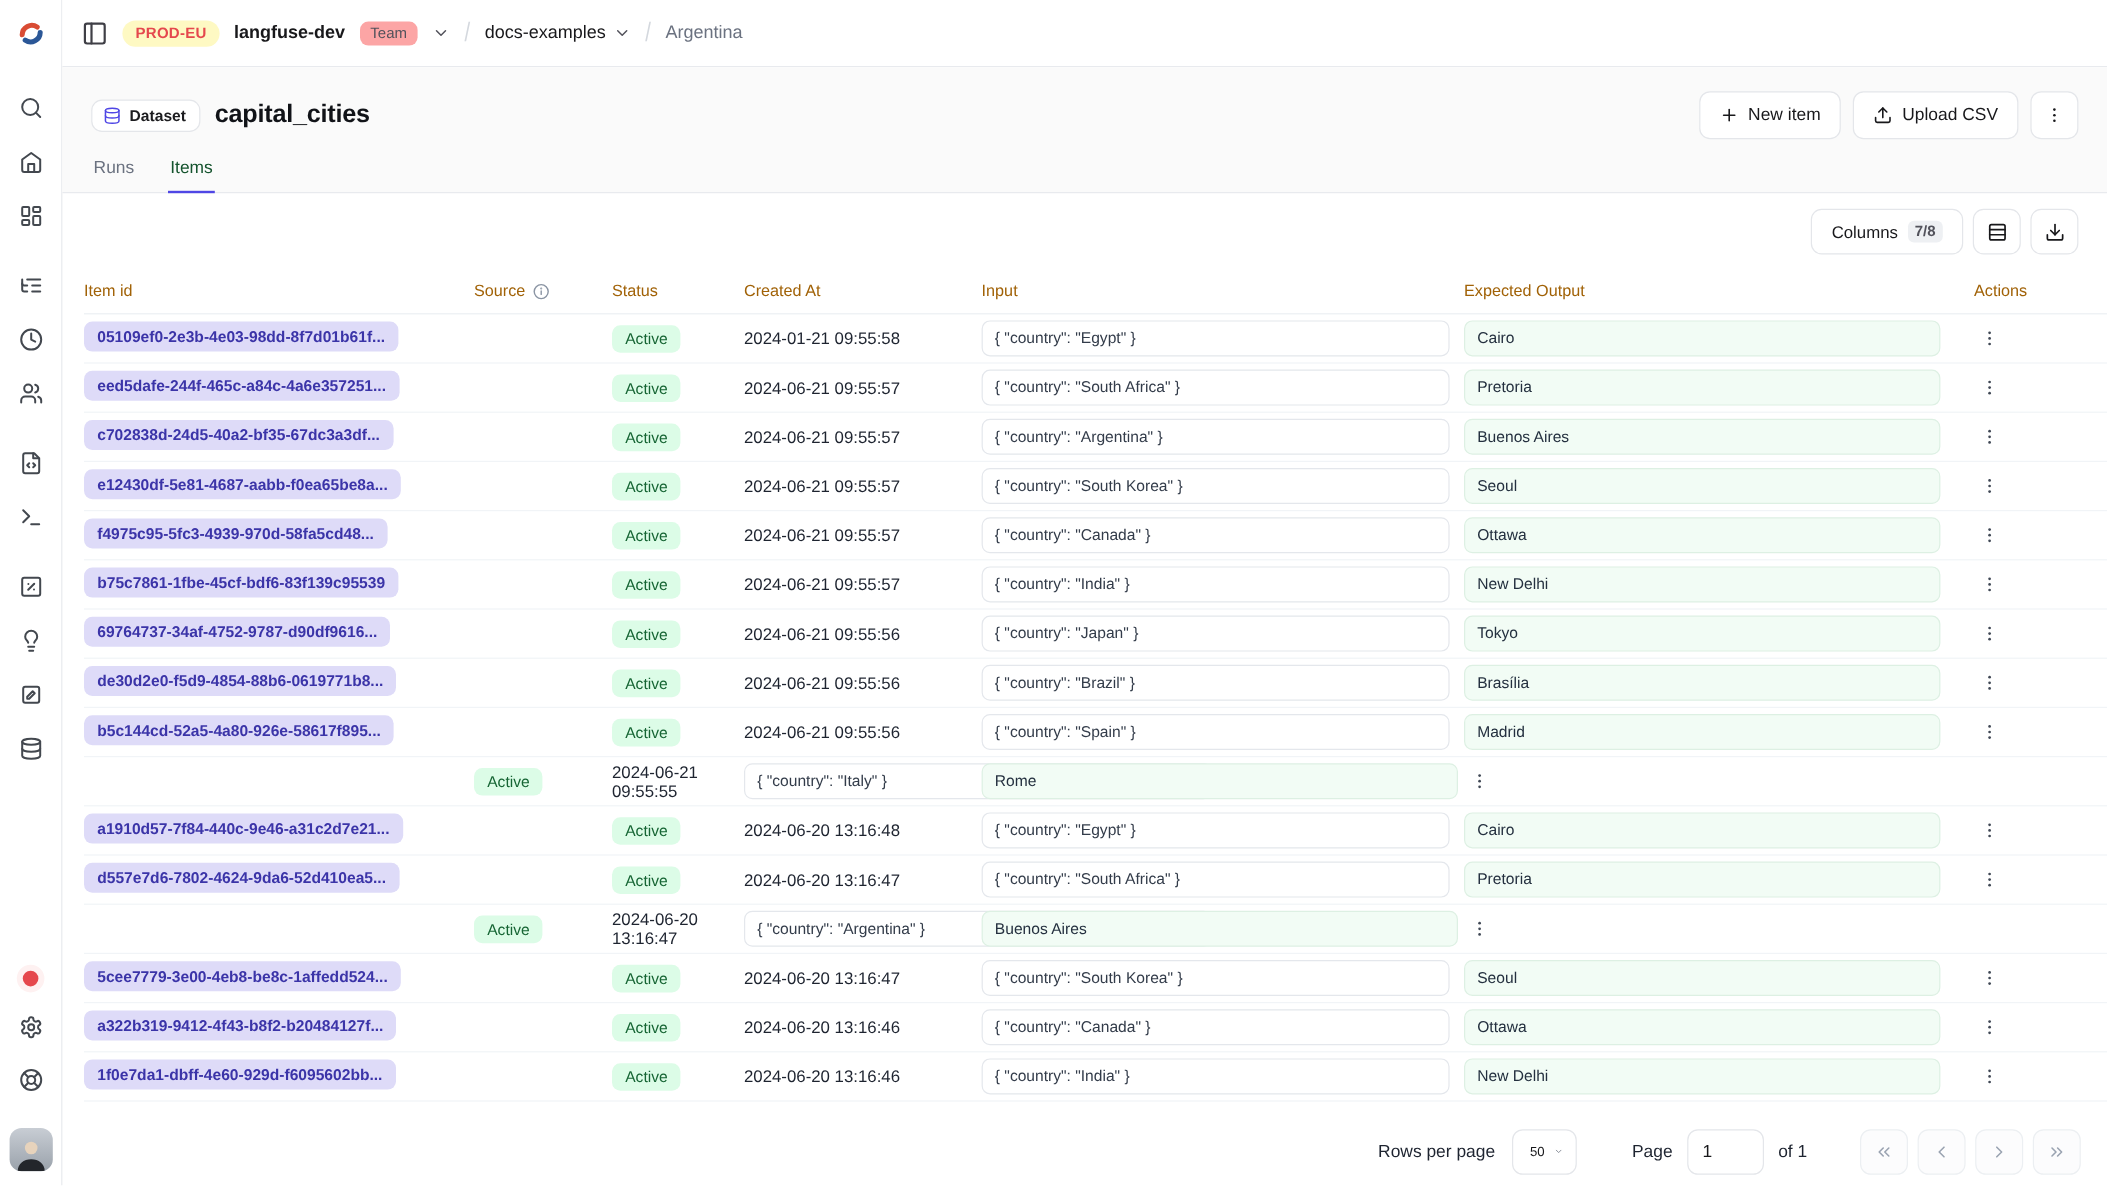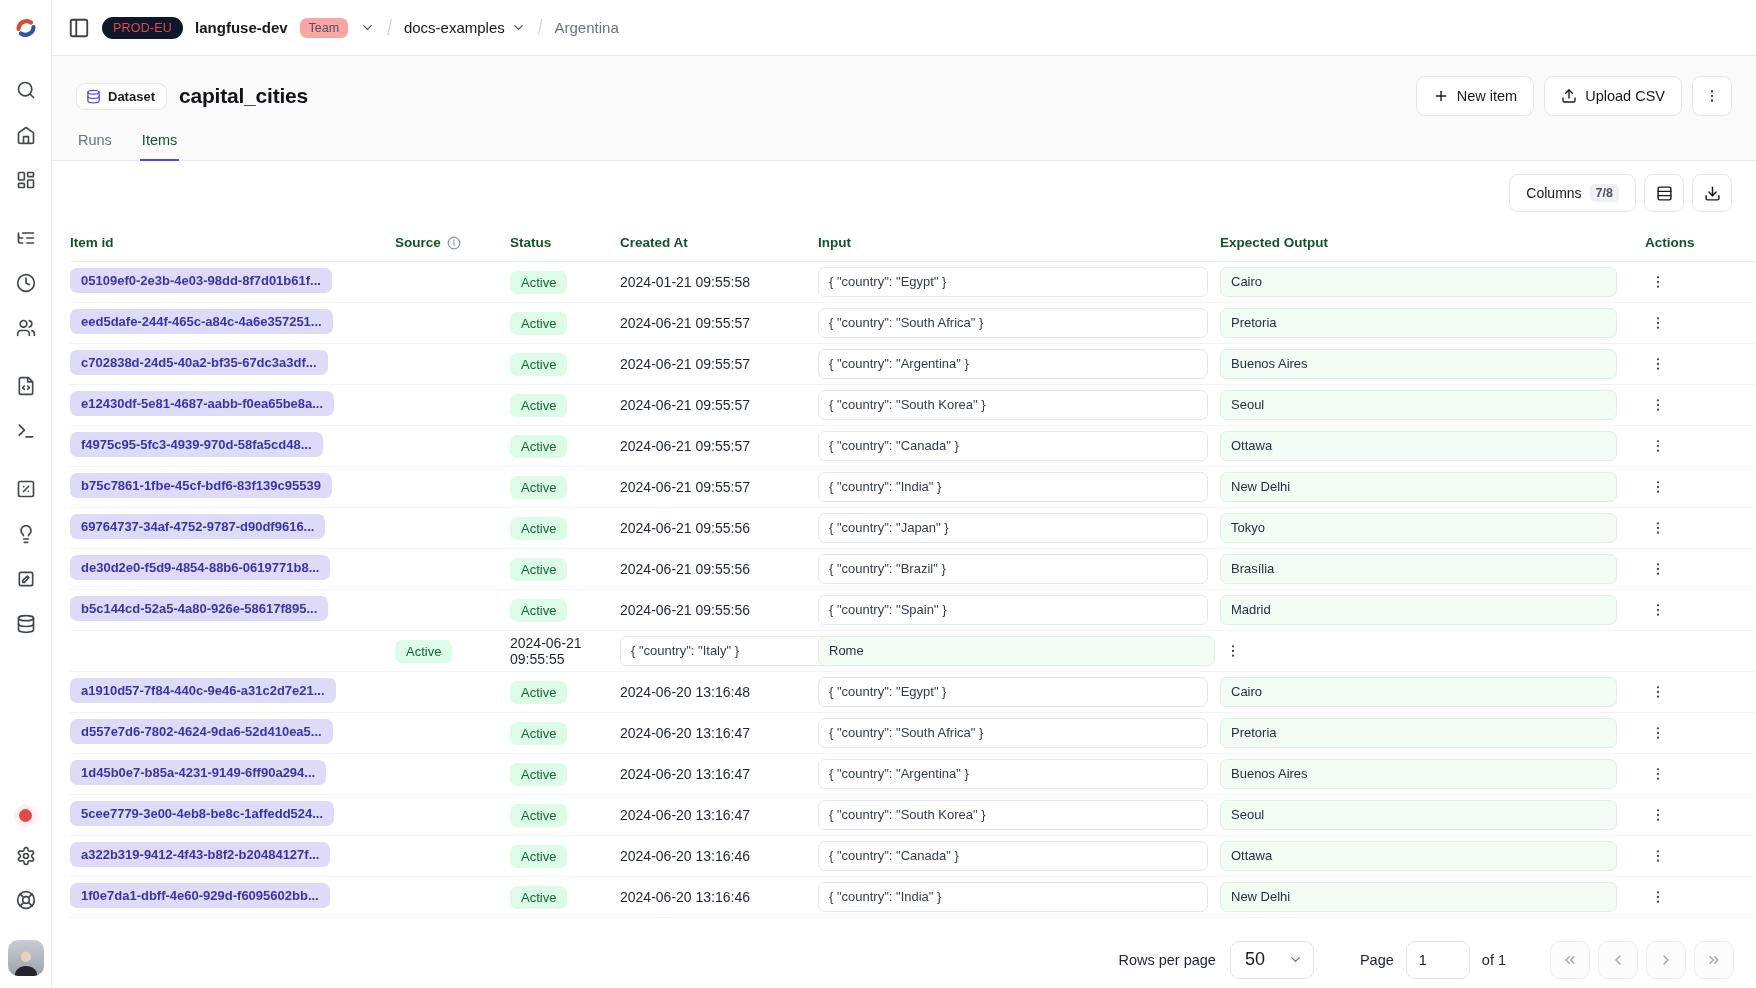--- a/index.html
+++ b/index.html
@@ -33,21 +33,21 @@
 
   
   .main { flex:1; display:flex; flex-direction:column; min-width:0; }
 
   .topbar {
     height:56px; flex:0 0 56px; border-bottom:1px solid #e8eaee;
     display:flex; align-items:center; padding:0 24px 0 16px; gap:12px; background:#fff;
   }
   .toggle-btn { color:#3f3f46; cursor:pointer; }
   .env-badge {
-    background:#0f172a; color:#e5484d; font-size:12.5px; font-weight:400;
+    background:#fef9c3; color:#e5484d; font-size:12.5px; font-weight:700;
     padding:4px 11px; border-radius:999px; letter-spacing:.2px; cursor:default;
   }
   .crumb-org { font-weight:600; font-size:15px; color:#18181b; cursor:pointer; }
   .team-badge {
     background:#fca5a5; color:#52525b; font-size:12.5px; font-weight:500;
     padding:3px 9px; border-radius:7px; cursor:pointer;
   }
   .crumb-chevron { color:#52525b; cursor:pointer; }
   .crumb-slash { color:#d4d8de; font-size:17px; font-weight:300; transform:scaleY(1.3); }
   .crumb-project { font-weight:500; font-size:15px; color:#18181b; cursor:pointer; display:flex; align-items:center; gap:6px; }
@@ -82,21 +82,21 @@
   .btn.sm { height:38px; font-size:14px; }
   .count-badge { background:#eef0f3; color:#52525b; font-size:12.5px; font-weight:600; border-radius:5px; padding:2px 6px; }
 
   
   .table-wrap { flex:1; min-height:0; overflow:hidden; padding-left:18px; }
   .thead, .trow {
     display:grid;
     grid-template-columns:325px 115px 110px 198px 402px 425px minmax(0,1fr);
     align-items:center;
   }
-  .thead { height:38px; color:#14532d; font-size:13.5px; font-weight:700; border-bottom:1px solid #eceff3; }
+  .thead { height:38px; color:#a16207; font-size:13.5px; font-weight:400; border-bottom:1px solid #eceff3; }
   .th { display:flex; align-items:center; gap:6px; padding-right:10px; }
   .th .info { color:#8a94a3; }
   .trow { height:41px; border-bottom:1px solid #f1f4f7; cursor:pointer; }
   .id-pill {
     display:inline-block; max-width:318px; overflow:hidden; white-space:nowrap;
     background:#dedbf8; color:#3b34a8; font-size:13px; font-weight:600;
     padding:5px 11px; border-radius:7px; cursor:pointer;
   }
   .status-pill {
     display:inline-block; background:#dcfce7; color:#166534; font-size:13px; font-weight:400;
@@ -109,22 +109,22 @@
     white-space:nowrap; overflow:hidden;
   }
   .io-box.expected { width:397px; background:#f2fcf5; border-color:#ddf0e3; color:#24303f; }
   .kebab { width:26px; height:26px; display:flex; align-items:center; justify-content:center; color:#3f4754; cursor:pointer; border-radius:6px; }
 
   
   .pagination { flex:0 0 57px; display:flex; align-items:center; justify-content:flex-end; padding:0 22px; gap:0; }
   .pg-label { font-size:14.5px; color:#1e2430; }
   .pg-select {
     display:flex; align-items:center; justify-content:space-between; gap:8px;
-    width:84px; height:38px; border:1px solid #e4e6ea; border-radius:9px;
-    padding:0 10px 0 14px; font-size:18px; color:#18181b; margin-left:14px; cursor:pointer;
+    width:54px; height:38px; border:1px solid #e4e6ea; border-radius:9px;
+    padding:0 10px 0 14px; font-size:11px; color:#18181b; margin-left:14px; cursor:pointer;
   }
   .pg-select svg { color:#6b7280; }
   .pg-page-label { margin-left:46px; }
   .pg-input {
     width:64px; height:38px; border:1px solid #e4e6ea; border-radius:9px; margin-left:12px;
     padding:0 12px; font-size:14.5px; color:#18181b; font-family:inherit; outline:none; background:#fff;
   }
   .pg-of { margin-left:12px; }
   .pg-navs { display:flex; gap:8px; margin-left:44px; }
   .pg-nav {
@@ -639,21 +639,20 @@
         <svg width="16" height="16" viewBox="0 0 24 24" fill="currentColor">
                 <circle cx="12" cy="5" r="1.7"></circle>
                 <circle cx="12" cy="12" r="1.7"></circle>
                 <circle cx="12" cy="19" r="1.7"></circle>
               </svg>
       </div>
           </div>
     </div>
 
     <div class="trow">
-      <div><span class="id-pill">1d45b0e7-b85a-4231-9149-6ff90a294...</span></div>
       <div></div>
       <div><span class="status-pill">Active</span></div>
       <div class="cell-date">2024-06-20 13:16:47</div>
       <div>
             <div class="io-box">{ "country": "Argentina" }</div>
           </div>
       <div>
             <div class="io-box expected">Buenos Aires</div>
           </div>
       <div>

